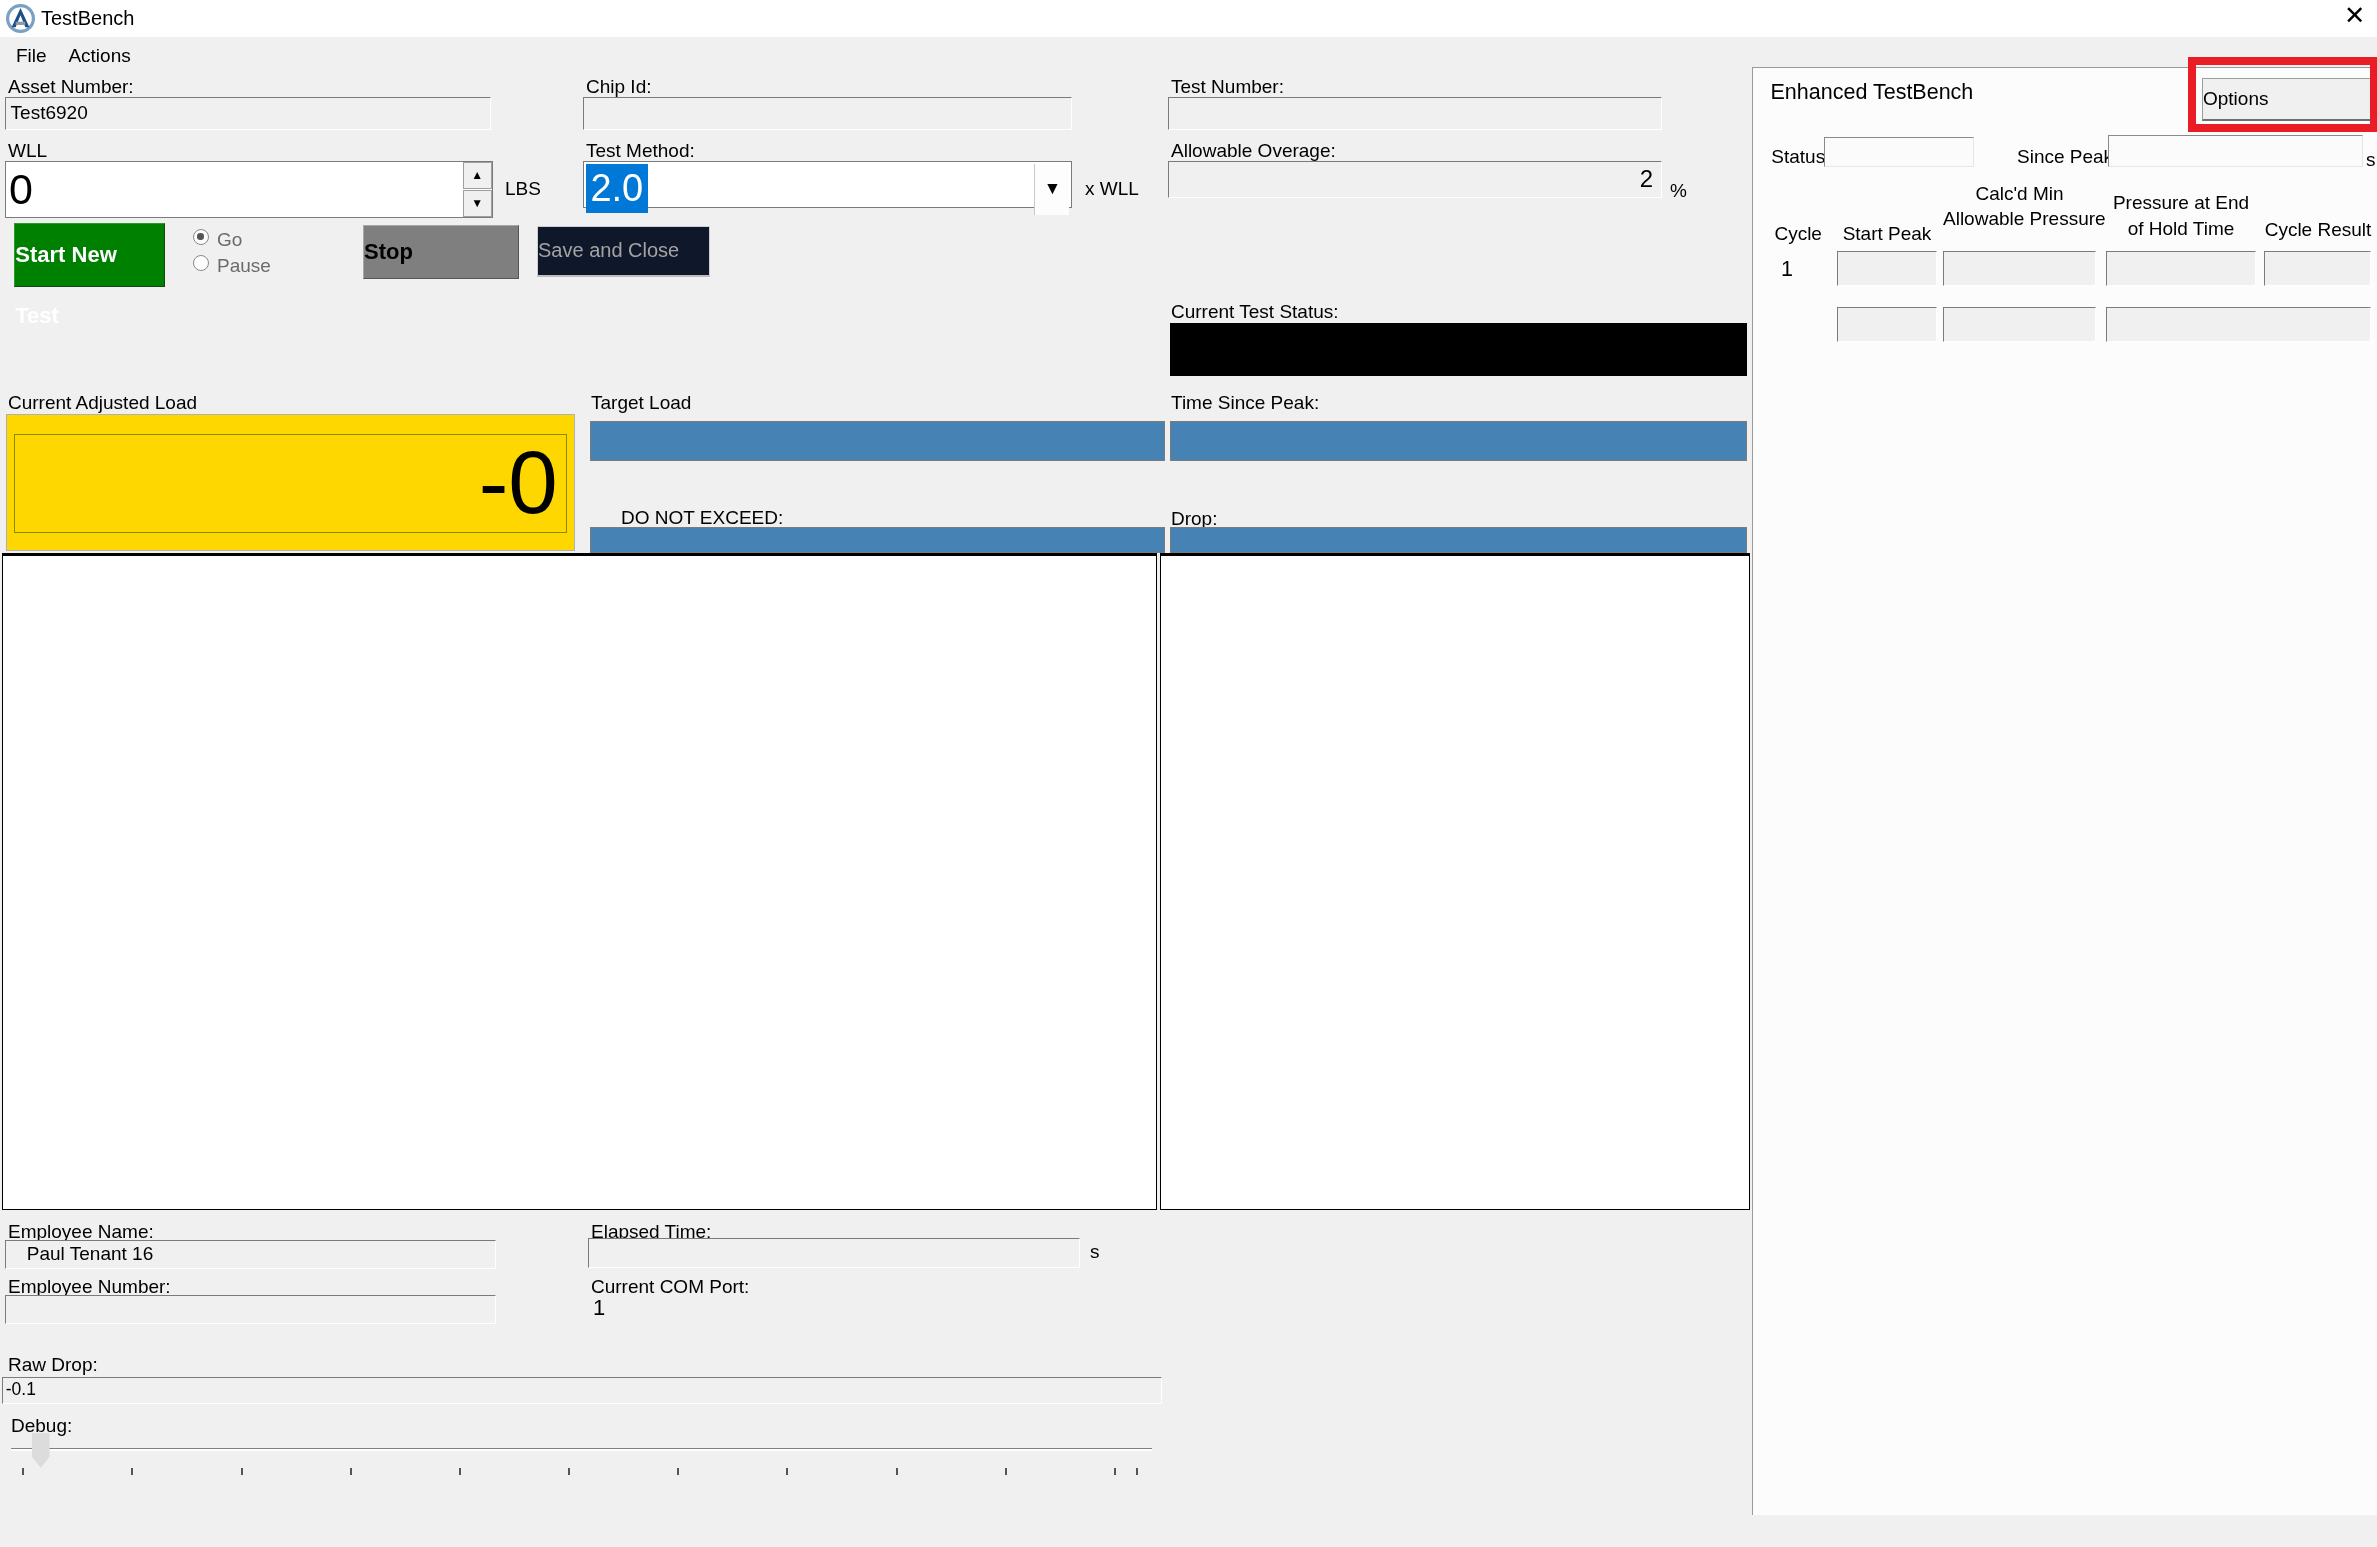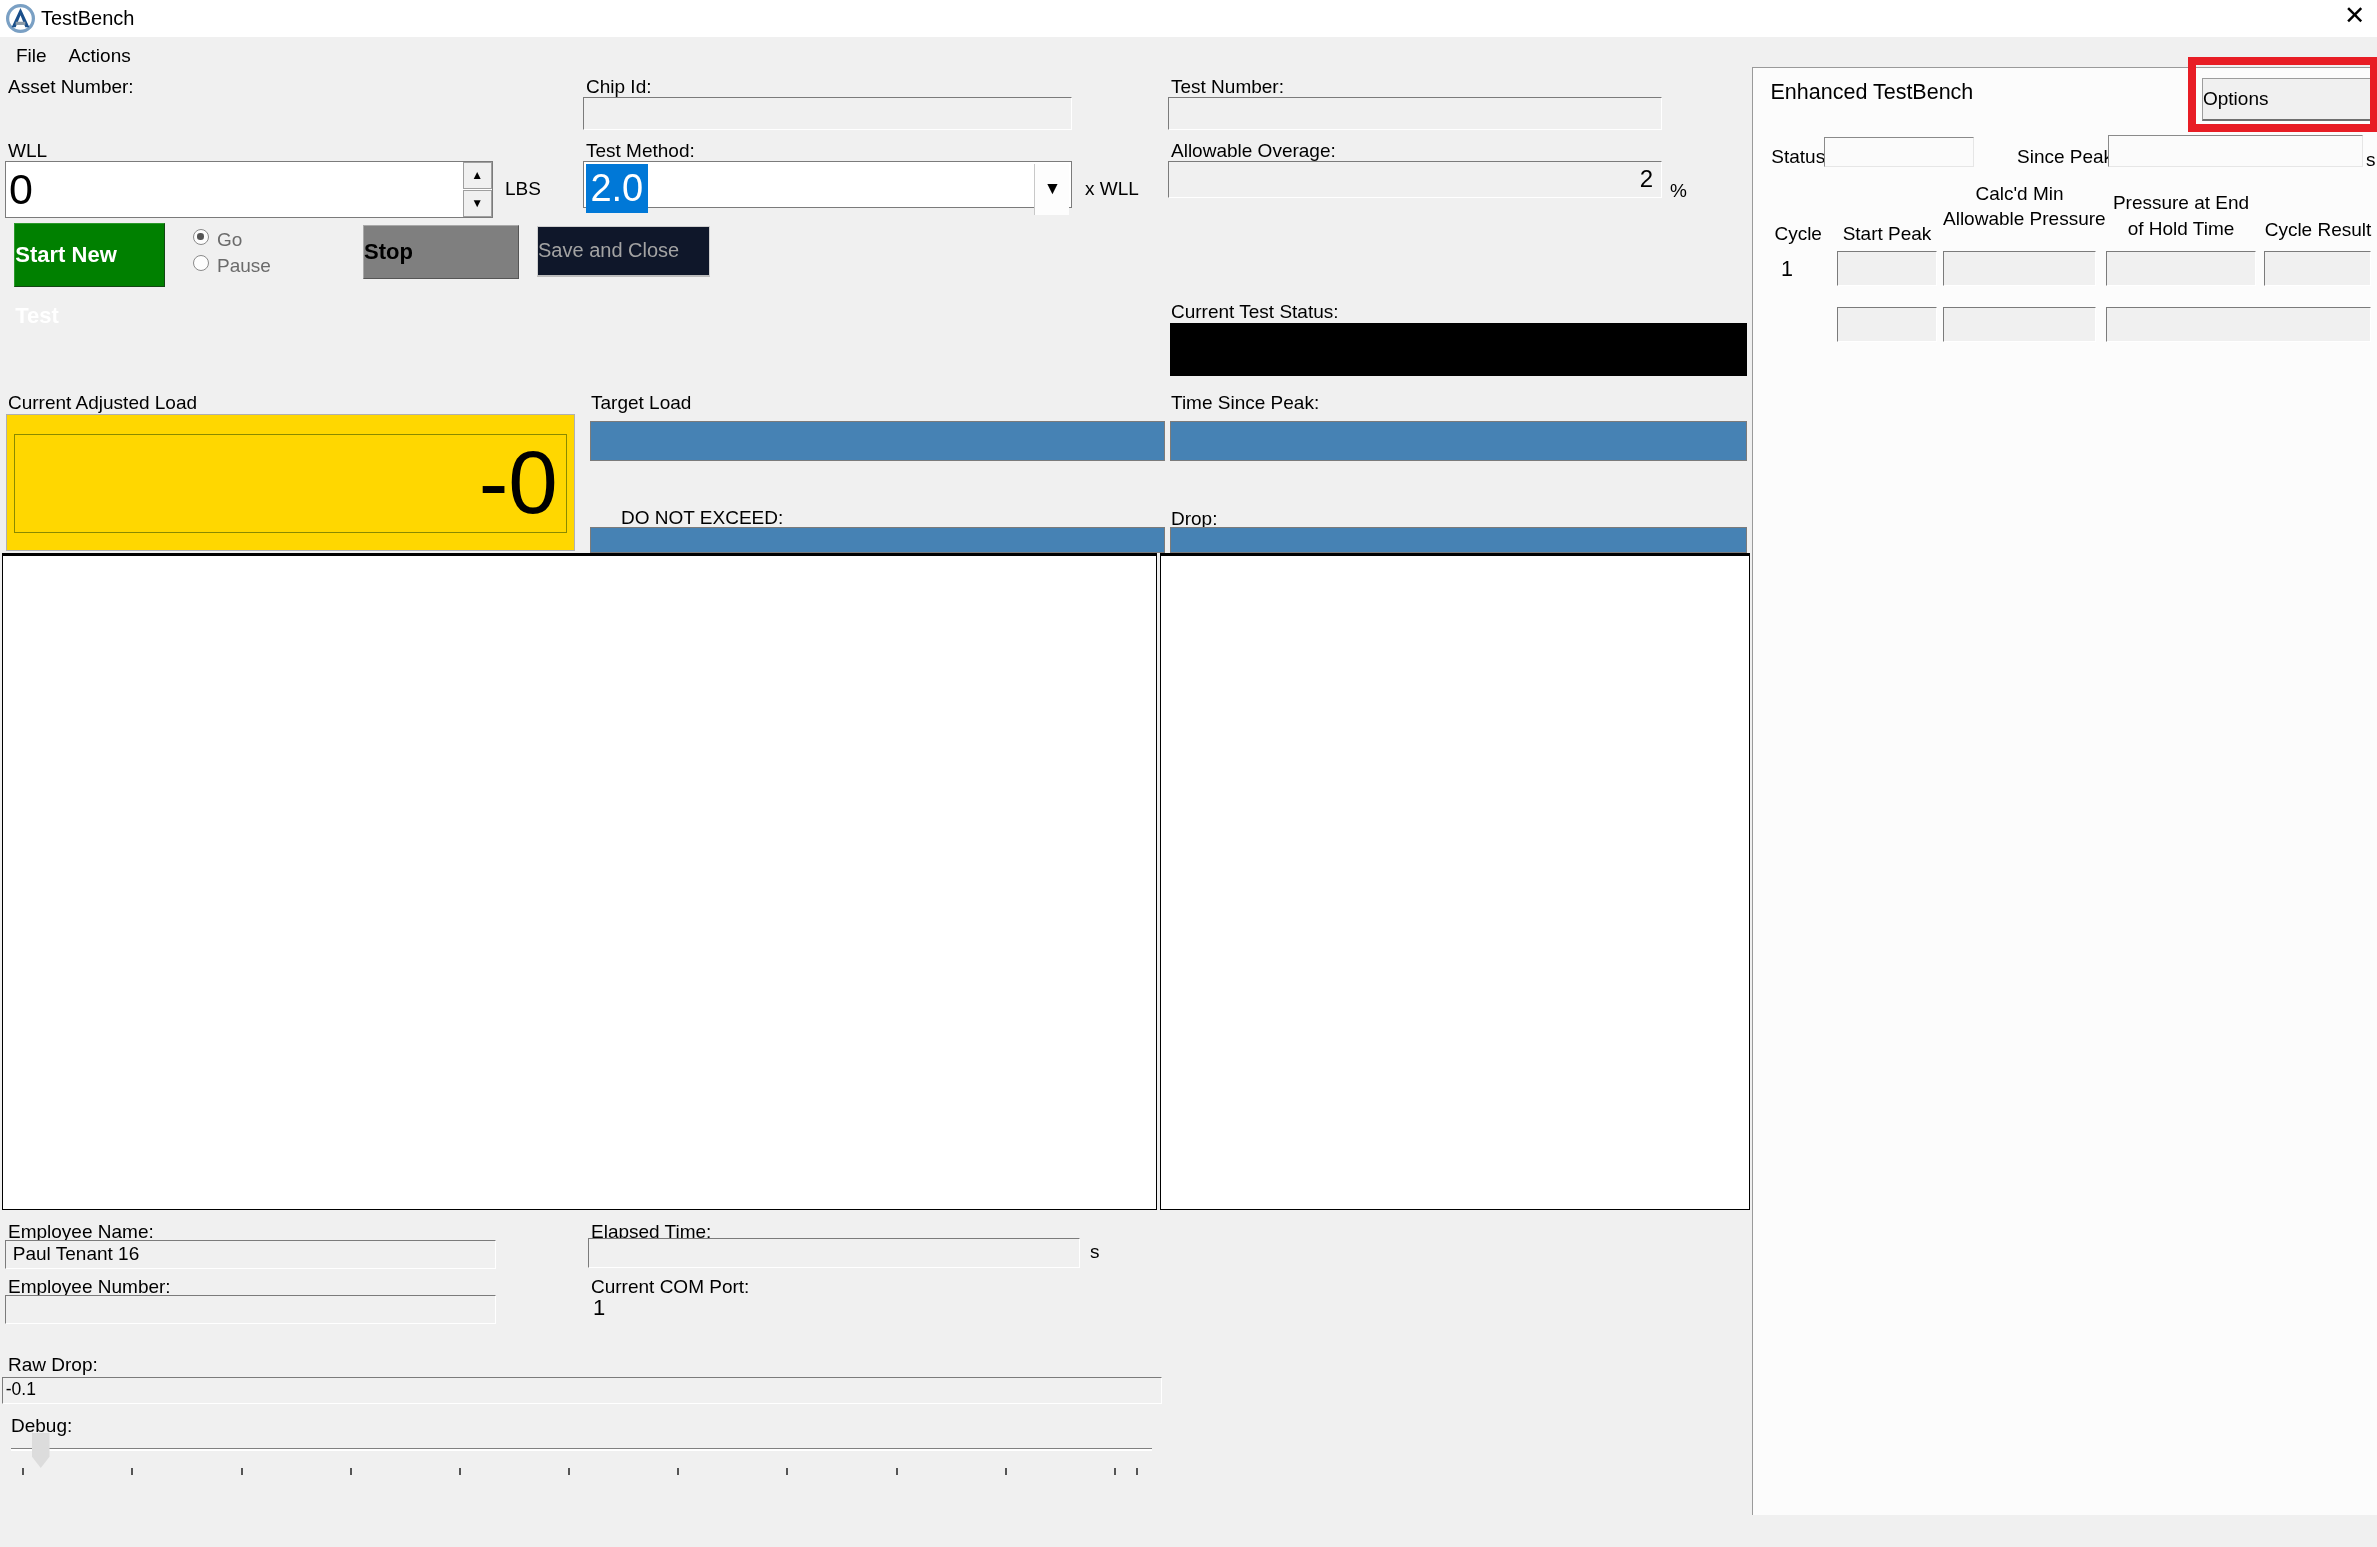--- a/index.html
+++ b/index.html
@@ -40,20 +40,21 @@
     <div class="lbl" style="left:41px;top:8px;font-size:20px">TestBench</div>
     <div class="lbl" style="left:2344px;top:4.8px;font-size:25.5px;cursor:default">✕</div>
   </div>
 
   <div class="menubar">
     <div class="menu-item" style="left:9.6px">File</div>
     <div class="menu-item" style="left:62px">Actions</div>
   </div>
 
   <div class="lbl" style="left:8px;top:76px">Asset Number:</div>
+  <div class="sunken" style="left:4.8px;top:97px;width:486px;height:33px;font-size:19px;line-height:30px;padding-left:4.8px">Test6920</div>
 
   <div class="lbl" style="left:8px;top:140px">WLL</div>
   <div class="abs" style="left:4.8px;top:161px;width:488px;height:57px;background:#fff;border:1.6px solid #7b7b7b">
     <div class="abs" style="left:3.2px;top:3.2px;font-size:43px;line-height:49px">0</div>
     <div class="abs" style="right:0;top:0;width:29px;height:27px;background:#f0f0f0;border:0.8px solid #9f9f9f;text-align:center;font-size:12px;line-height:25.5px">▲</div>
     <div class="abs" style="right:0;bottom:0;width:29px;height:27px;background:#f0f0f0;border:0.8px solid #9f9f9f;text-align:center;font-size:12px;line-height:25.5px">▼</div>
   </div>
   <div class="lbl" style="left:505px;top:178px">LBS</div>
 
   <div class="btn" style="left:14.3px;top:223px;width:151px;height:64px;background:#008000;border:1.6px outset #2c9a2c;color:#fff;font-weight:bold;font-size:22px;line-height:61px">Start New Test</div>
@@ -105,21 +106,21 @@
   <div class="lbl" style="left:1171px;top:392px">Time Since Peak:</div>
   <div class="blue-bar" style="left:1170px;top:421px;width:577px;height:40px"></div>
 
   <div class="lbl" style="left:1171px;top:508px">Drop:</div>
   <div class="blue-bar" style="left:1170px;top:527px;width:577px;height:25.5px"></div>
 
   <div class="white-panel" style="left:1.6px;top:553px;width:1155px;height:657px"></div>
   <div class="white-panel" style="left:1160px;top:553px;width:590px;height:657px"></div>
 
   <div class="lbl" style="left:8px;top:1221px">Employee Name:</div>
-  <div class="sunken" style="left:4.8px;top:1240px;width:491px;height:29px;font-size:19px;line-height:25.5px;padding-left:7px">Paul Tenant 16</div>
+  <div class="sunken" style="left:4.8px;top:1240px;width:491px;height:29px;font-size:19px;line-height:25.5px;padding-left:21px">Paul Tenant 16</div>
 
   <div class="lbl" style="left:8px;top:1276px">Employee Number:</div>
   <div class="sunken" style="left:4.8px;top:1295px;width:491px;height:29px"></div>
 
   <div class="lbl" style="left:591px;top:1221px">Elapsed Time:</div>
   <div class="sunken" style="left:588px;top:1238px;width:492px;height:30px"></div>
   <div class="lbl" style="left:1090px;top:1241px">s</div>
 
   <div class="lbl" style="left:591px;top:1276px">Current COM Port:</div>
   <div class="lbl" style="left:593px;top:1297px;font-size:22px">1</div>

